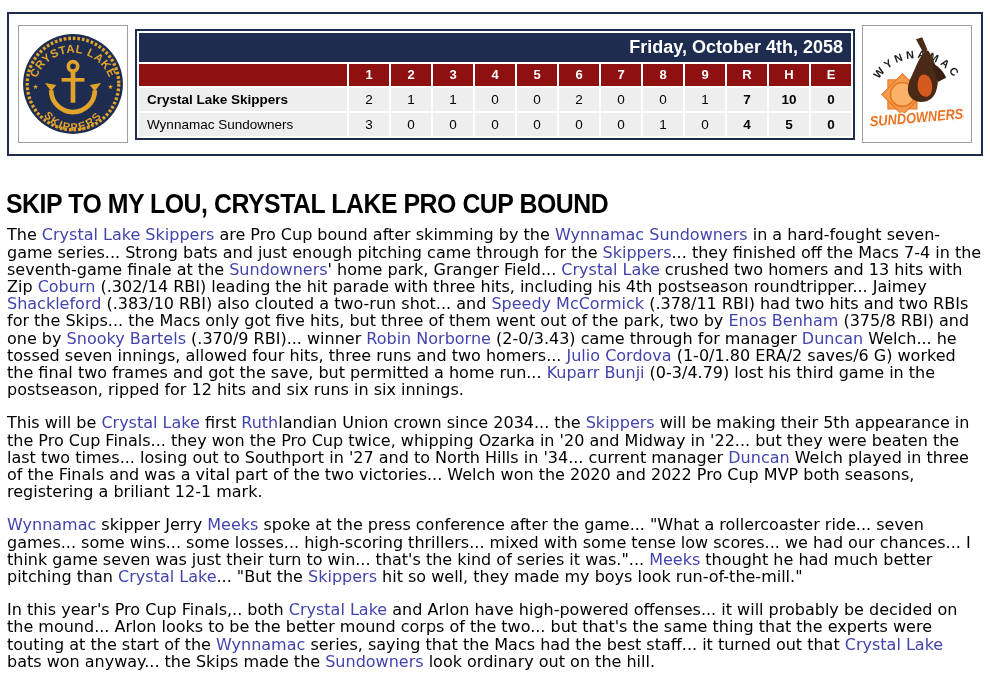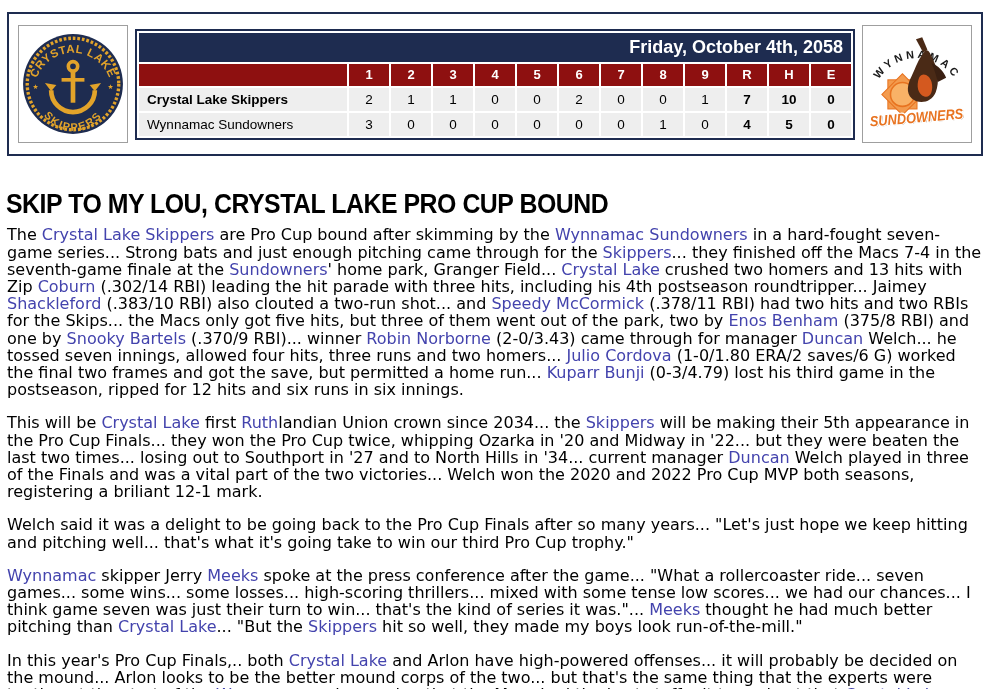--- a/index.html
+++ b/index.html
@@ -168,16 +168,15 @@
     </svg>
   </div>
 
 </div>
 
 <h1>SKIP TO MY LOU, CRYSTAL LAKE PRO CUP BOUND</h1>
 
 <div class="article" id="article-body">
     <p>The <a href="#">Crystal Lake Skippers</a> are Pro Cup bound after skimming by the <a href="#">Wynnamac Sundowners</a> in a hard-fought seven-game series... Strong bats and just enough pitching came through for the <a href="#">Skippers</a>... they finished off the Macs 7-4 in the seventh-game finale at the <a href="#">Sundowners</a>' home park, Granger Field... <a href="#">Crystal Lake</a> crushed two homers and 13 hits with Zip <a href="#">Coburn</a> (.302/14 RBI) leading the hit parade with three hits, including his 4th postseason roundtripper... Jaimey <a href="#">Shackleford</a> (.383/10 RBI) also clouted a two-run shot... and <a href="#">Speedy McCormick</a> (.378/11 RBI) had two hits and two RBIs for the Skips... the Macs only got five hits, but three of them went out of the park, two by <a href="#">Enos Benham</a> (375/8 RBI) and one by <a href="#">Snooky Bartels</a> (.370/9 RBI)... winner <a href="#">Robin Norborne</a> (2-0/3.43) came through for manager <a href="#">Duncan</a> Welch... he tossed seven innings, allowed four hits, three runs and two homers... <a href="#">Julio Cordova</a> (1-0/1.80 ERA/2 saves/6 G) worked the final two frames and got the save, but permitted a home run... <a href="#">Kuparr Bunji</a> (0-3/4.79) lost his third game in the postseason, ripped for 12 hits and six runs in six innings.</p>
     <p>This will be <a href="#">Crystal Lake</a> first <a href="#">Ruth</a>landian Union crown since 2034... the <a href="#">Skippers</a> will be making their 5th appearance in the Pro Cup Finals... they won the Pro Cup twice, whipping Ozarka in '20 and Midway in '22... but they were beaten the last two times... losing out to Southport in '27 and to North Hills in '34... current manager <a href="#">Duncan</a> Welch played in three of the Finals and was a vital part of the two victories... Welch won the 2020 and 2022 Pro Cup MVP both seasons, registering a briliant 12-1 mark.</p>
-    <p>Welch said it was a delight to be going back to the Pro Cup Finals after so many years... "Let's just hope we keep hitting and pitching well... that's what it's going take to win our third Pro Cup trophy."</p>
     <p><a href="#">Wynnamac</a> skipper Jerry <a href="#">Meeks</a> spoke at the press conference after the game... "What a rollercoaster ride... seven games... some wins... some losses... high-scoring thrillers... mixed with some tense low scores... we had our chances... I think game seven was just their turn to win... that's the kind of series it was."... <a href="#">Meeks</a> thought he had much better pitching than <a href="#">Crystal Lake</a>... "But the <a href="#">Skippers</a> hit so well, they made my boys look run-of-the-mill."</p>
     <p>In this year's Pro Cup Finals,.. both <a href="#">Crystal Lake</a> and Arlon have high-powered offenses... it will probably be decided on the mound... Arlon looks to be the better mound corps of the two... but that's the same thing that the experts were touting at the start of the <a href="#">Wynnamac</a> series, saying that the Macs had the best staff... it turned out that <a href="#">Crystal Lake</a> bats won anyway... the Skips made the <a href="#">Sundowners</a> look ordinary out on the hill.</p>
   </div>
 
 </body></html>

